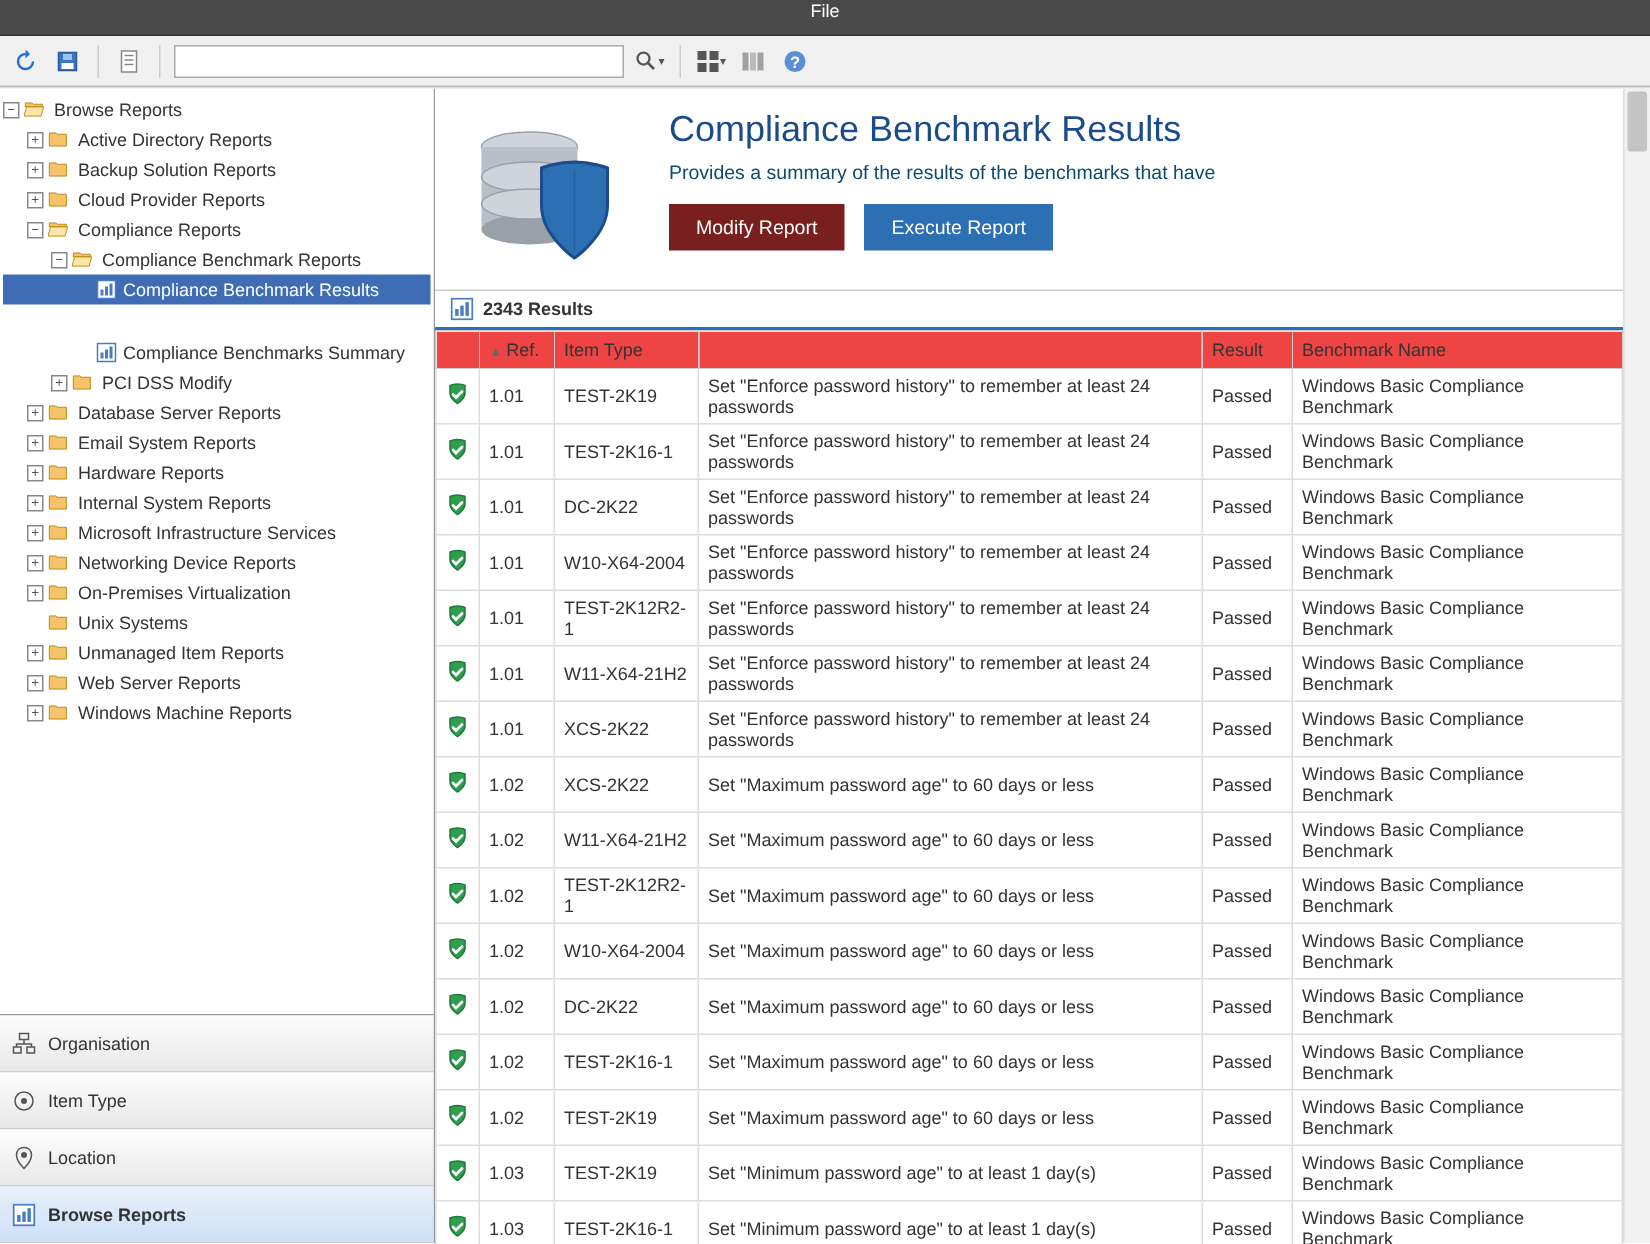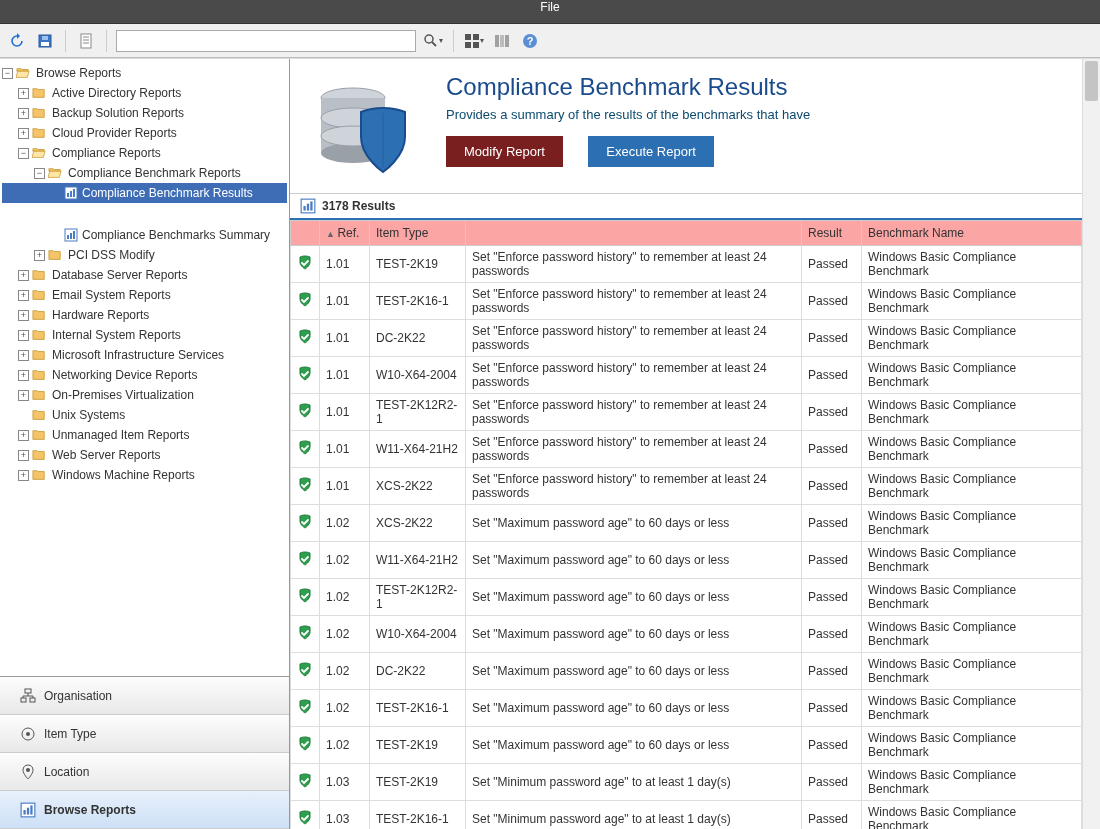--- a/index.html
+++ b/index.html
@@ -24,40 +24,40 @@
 .tree { flex: 1; overflow-y: auto; padding: 4px 2px; background: #fff; }
 .tree-item { display: flex; align-items: center; height: 20px; padding: 0 2px; cursor: pointer; white-space: nowrap; }
 .tree-item .toggle { width: 11px; height: 11px; border: 1px solid #888; display: inline-flex; align-items:center; justify-content:center; font-size: 9px; line-height: 1; color:#555; margin-right: 3px; background:#fff; }
 .tree-item .spacer { width: 14px; display:inline-block; }
 .tree-item .folder-icon { width: 16px; height: 14px; margin-right: 4px; display:inline-flex; }
 .tree-item.selected { background: #3e6db5; color: #fff; }
 .tree-item.selected .label { color:#fff; }
 .tree-item .report-icon { width:14px; height:14px; margin-right:4px; display:inline-flex; }
 
 .nav-panels { border-top: 1px solid #999; }
-.nav-panel { display: flex; align-items: center; height: 38px; padding: 0 20px; gap: 8px; border-bottom: 1px solid #ccc; background: linear-gradient(#fdfdfd,#e8e8e8); cursor: pointer; }
+.nav-panel { display: flex; align-items: center; height: 38px; padding: 0 8px; gap: 8px; border-bottom: 1px solid #ccc; background: linear-gradient(#fdfdfd,#e8e8e8); cursor: pointer; }
 .nav-panel.active { background: linear-gradient(#e8f0fb,#cde0f7); font-weight: bold; }
 .nav-panel svg { width:16px; height:16px; }
 .scroll-slot { width: 18px; background: #f1f1f1; border-left:1px solid #ddd; position:relative; }
 .scroll-thumb { position:absolute; top:2px; left:2px; right:2px; height:40px; background:#c4c4c4; border-radius:2px; }
 
 .header-area { display:flex; padding: 14px 18px 10px 18px; gap: 18px; align-items:flex-start; }
 .header-icon { width: 120px; height: 110px; flex-shrink:0; }
 .header-text h1 { font-size: 24px; font-weight: 400; color: #1a4b8c; margin-bottom: 6px; }
 .header-text p { color: #0c4a6e; font-size: 13px; margin-bottom: 14px; }
-.btn { display:inline-block; padding: 8px 18px; color:#fff; font-size:13px; border:none; cursor:pointer; margin-right:22px; }
+.btn { display:inline-block; padding: 8px 18px; color:#fff; font-size:13px; border:none; cursor:pointer; margin-right:10px; }
 .btn-modify { background:#7a1f1f; }
 .btn-execute { background:#2c6fb3; }
 
 .results-bar { display:flex; align-items:center; gap:6px; padding: 4px 10px; border-top:1px solid #ccc; border-bottom:2px solid #2c6fb3; font-weight:bold; }
 .results-bar svg { width:16px; height:16px; }
 
 .grid-wrap { flex:1; overflow-y:auto; overflow-x:hidden; }
 table { width:100%; border-collapse: collapse; font-size:12px; }
-th { background:#fca5a5; border: 1px solid #ccc; padding: 5px 6px; font-weight:normal; color:#333; position:sticky; top:0; text-align:left; }
+th { background:#ef4444; border: 1px solid #ccc; padding: 5px 6px; font-weight:normal; color:#333; position:sticky; top:0; text-align:left; }
 th.sort::before { content:"▲ "; font-size:9px; color:#666; }
 td { border: 1px solid #ddd; padding: 4px 6px; }
 td.icon-cell { text-align:center; width:26px; }
 
 .right-wrap { flex:1; display:flex; overflow:hidden; }
 .right-content { flex:1; display:flex; flex-direction:column; overflow:hidden; }
 </style>
 </head>
 <body>
 
@@ -417,21 +417,21 @@
           <p>Provides a summary of the results of the benchmarks that have</p>
           <button class="btn btn-modify">Modify Report</button>
           <button class="btn btn-execute">Execute Report</button>
         </div>
       </div>
 
       <div class="results-bar">
         <svg viewBox="0 0 14 14">
             <use href="#report-icon-g"></use>
           </svg>
-        <span>3178 Results</span>
+        <span>2343 Results</span>
       </div>
 
       <div class="grid-wrap">
         <table>
           <thead>
             <tr>
               <th style="width:26px"></th>
               <th class="sort" style="width:50px">Ref.</th>
               <th style="width:96px">Item Type</th>
               <th></th>

